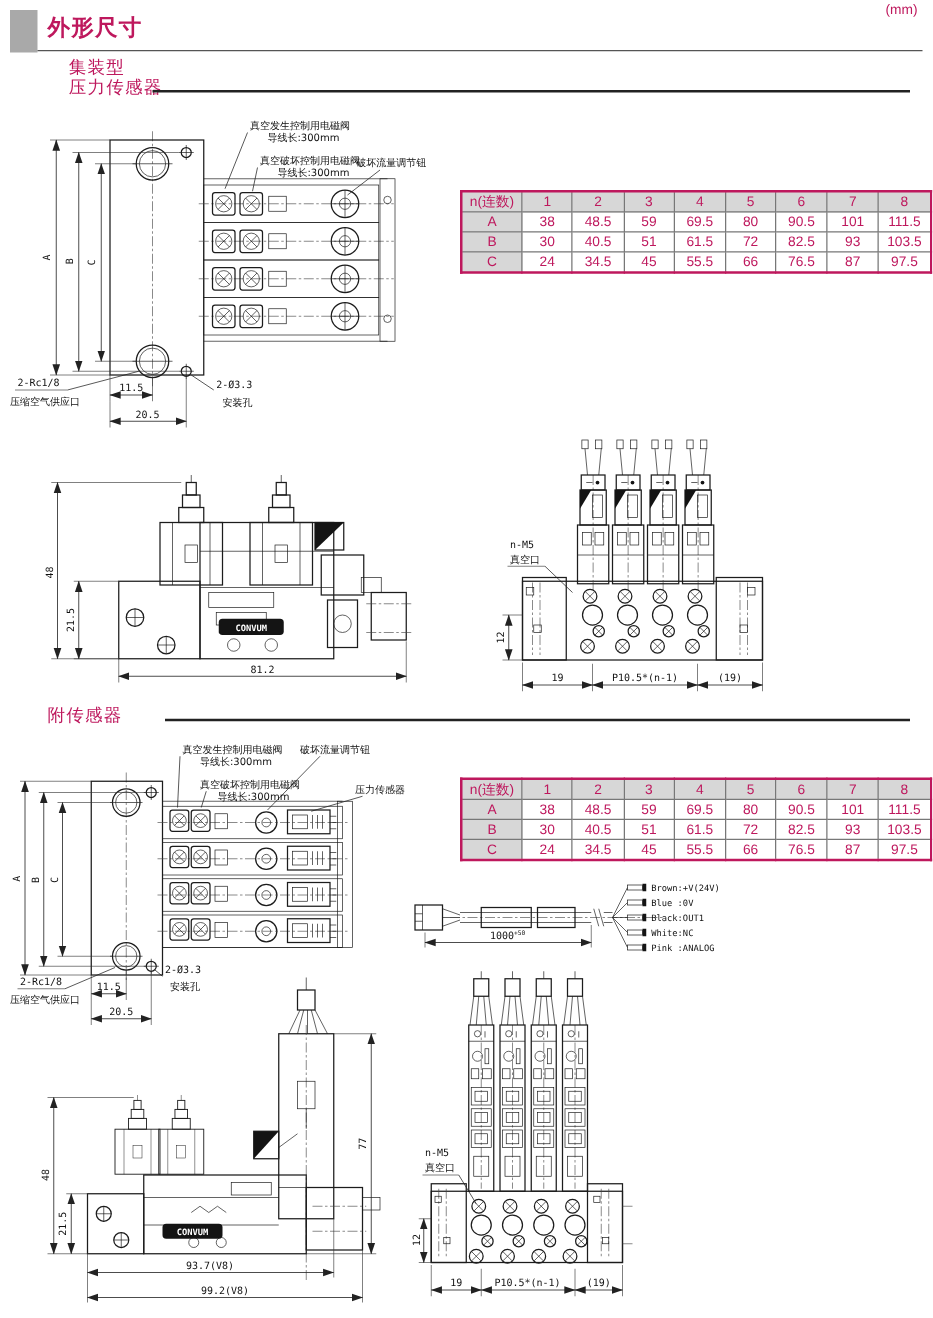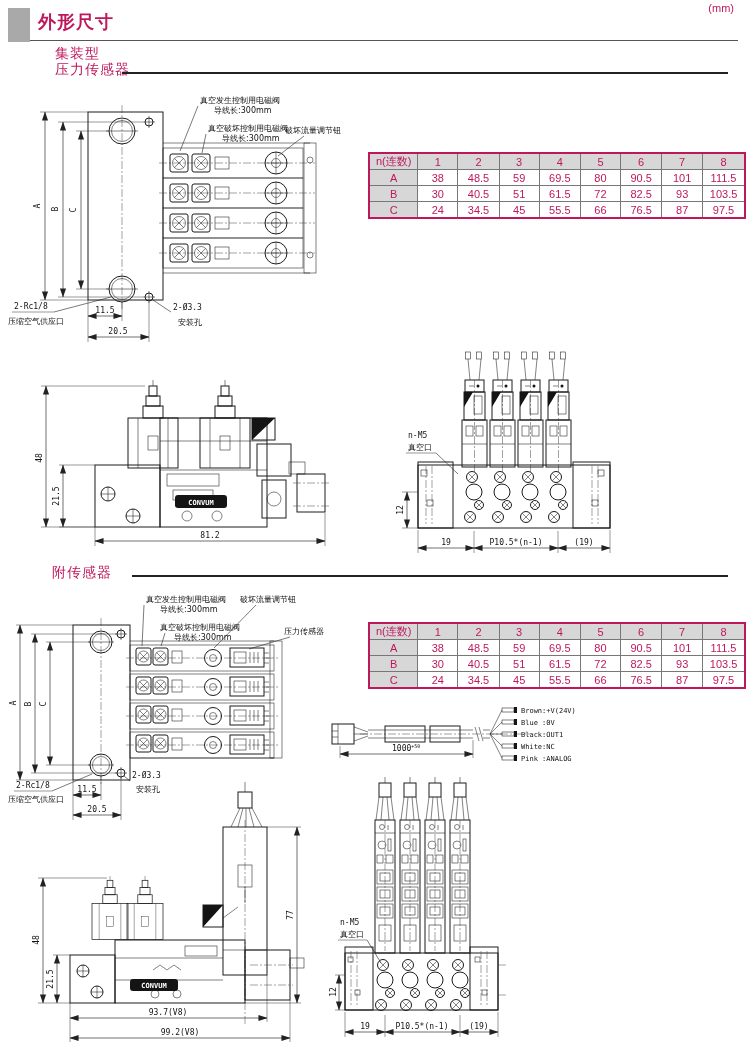--- a/index.html
+++ b/index.html
@@ -8,21 +8,21 @@
   .abs{position:absolute}
   
   .marker{left:8px;top:8px;width:22px;height:34px;background:#a9a9a9}
   .title{left:38px;top:10px;font-size:18px;font-weight:bold;letter-spacing:1px}
   .unit{right:12px;top:2px;font-size:11px}
   .rule1{left:30px;top:40px;width:708px;height:1px;background:#555}
   .sub{font-size:14px;font-weight:normal;letter-spacing:1px}
   .sub1a{left:55px;top:45px}
   .sub1b{left:55px;top:61px}
   .rule2{left:122px;top:72px;width:606px;height:2px;background:#222}
-  .sub2{left:52px;top:564px}
+  .sub2{left:38px;top:564px}
   .rule3{left:132px;top:575px;width:596px;height:2px;background:#222}
   
   .dim-table{border-collapse:collapse;font:11px "Liberation Sans",sans-serif;border:2px solid #be185d;background:#fff}
   .dim-table th,.dim-table td{border:1px solid #777;text-align:center;height:15px;padding:0 2px;font-weight:400}
   .dim-table thead th{background:#d7d7d7}
   .dim-table tbody th{background:#d7d7d7;width:46px}
   .dim-table td{width:38px}
   
   svg{display:block;overflow:visible}
   .s{fill:none;stroke:#1c1c1c;stroke-width:1}

